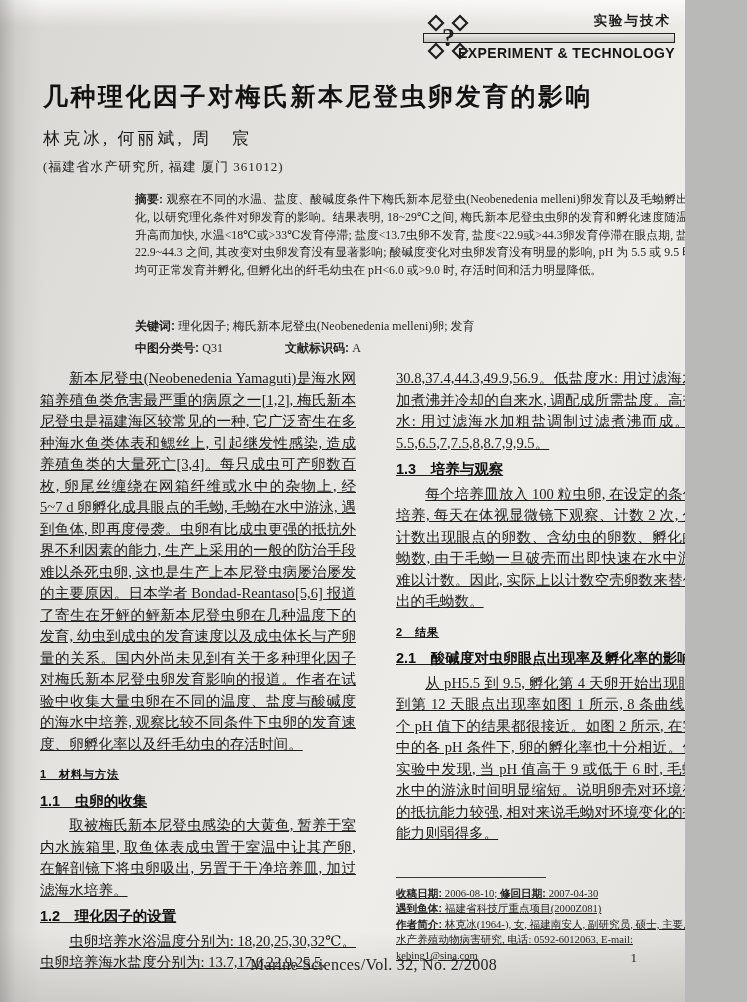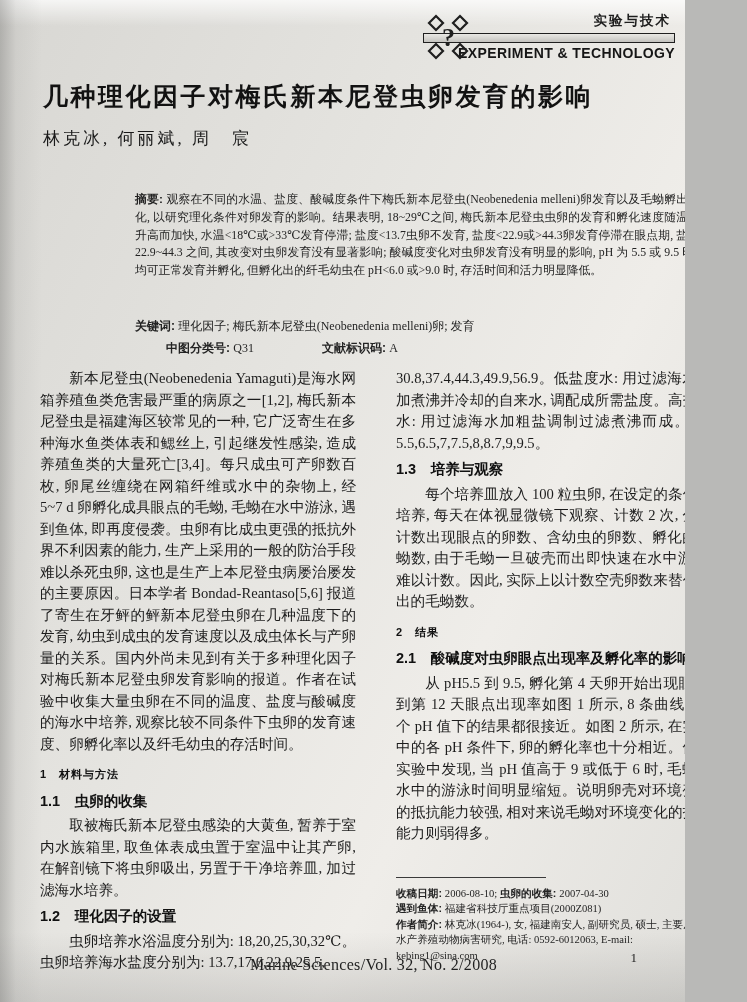--- a/index.html
+++ b/index.html
@@ -32,27 +32,27 @@
   .title{position:absolute;left:43px;top:80px;margin:0;font-size:25px;letter-spacing:2.5px;
          font-family:"Liberation Sans",sans-serif;font-weight:bold;color:#121212;}
   .authors{position:absolute;left:43px;top:127px;font-size:17px;letter-spacing:3px;color:#1a1a1a;text-align:center;}
   .affil{position:absolute;left:43px;top:158px;font-size:13px;letter-spacing:1px;color:#222;}
 
   
   .abstract{position:absolute;left:135px;top:191px;width:577px;margin:0;
             font-size:11.8px;line-height:17.8px;text-align:justify;color:#232323;}
   .lbl{font-weight:bold;font-family:"Liberation Sans",sans-serif;}
   .keywords{position:absolute;left:135px;top:318px;width:577px;font-size:12px;color:#232323;}
-  .meta{position:absolute;left:135px;top:340px;width:577px;display:flex;font-size:12px;color:#232323;text-align:center;}
+  .meta{position:absolute;left:135px;top:340px;width:577px;display:flex;font-size:12px;color:#232323;}
   .meta .m1{width:150px;}
   .meta .m2{width:150px;}
   .meta .m3{flex:1;}
 
   
-  .columns{position:absolute;left:40px;top:368px;width:672px;display:flex;gap:40px;}
+  .columns{position:absolute;left:40px;top:368px;width:672px;display:flex;gap:40px;text-decoration:underline;}
   .col{width:324px;font-size:14.6px;line-height:21.5px;text-align:justify;color:#1c1c1c;}
   .col p{margin:0;}
   .col p.indent{text-indent:2em;}
   .h-main{font-size:11px;font-weight:bold;font-family:"Liberation Sans",sans-serif;
           margin:9px 0 5px;letter-spacing:1px;color:#111;}
   .h-sub{font-size:14.5px;font-weight:bold;font-family:"Liberation Sans",sans-serif;
          margin:5px 0 3px;color:#111;}
 
   
   .footnote{margin-top:32px;font-size:10.6px;line-height:15.6px;text-align:left;color:#242424;}
@@ -80,20 +80,21 @@
           <path d="M38 31 L45 38 L38 45 L31 38 Z"></path>
         </g>
         <text x="20" y="33" font-size="26" font-weight="bold" fill="#1f1f1f" font-family="Liberation Serif, serif">?</text>
       </svg>
     </div>
     <div class="hdr-en">EXPERIMENT &amp; TECHNOLOGY</div>
   </div>
 
   <h1 class="title">几种理化因子对梅氏新本尼登虫卵发育的影响</h1>
   <div class="authors">林克冰, 何丽斌, 周　宸</div>
+  <div class="affil">(福建省水产研究所, 福建 厦门 361012)</div>
 
   <p class="abstract"><span class="lbl">摘要: </span><span>观察在不同的水温、盐度、酸碱度条件下梅氏新本尼登虫(Neobenedenia melleni)卵发育以及毛蚴孵出的变化, 以研究理化条件对卵发育的影响。结果表明, 18~29℃之间, 梅氏新本尼登虫虫卵的发育和孵化速度随温度的升高而加快, 水温&lt;18℃或&gt;33℃发育停滞; 盐度&lt;13.7虫卵不发育, 盐度&lt;22.9或&gt;44.3卵发育停滞在眼点期, 盐度居 22.9~44.3 之间, 其改变对虫卵发育没有显著影响; 酸碱度变化对虫卵发育没有明显的影响, pH 为 5.5 或 9.5 时, 卵均可正常发育并孵化, 但孵化出的纤毛幼虫在 pH&lt;6.0 或&gt;9.0 时, 存活时间和活力明显降低。</span></p>
 
   <div class="keywords"><span class="lbl">关键词: </span><span>理化因子; 梅氏新本尼登虫(Neobenedenia melleni)卵; 发育</span></div>
 
   <div class="meta">
     <span class="m1"><span class="lbl">中图分类号: </span><span>Q31</span></span>
     <span class="m2"><span class="lbl">文献标识码: </span><span>A</span></span>
   </div>
 
@@ -111,21 +112,21 @@
     <div class="col">
       <p>30.8,37.4,44.3,49.9,56.9。低盐度水: 用过滤海水添加煮沸并冷却的自来水, 调配成所需盐度。高盐度水: 用过滤海水加粗盐调制过滤煮沸而成。pH: 5.5,6.5,7,7.5,8,8.7,9,9.5。</p>
       <div class="h-sub">1.3　培养与观察</div>
       <p class="indent">每个培养皿放入 100 粒虫卵, 在设定的条件下培养, 每天在体视显微镜下观察、计数 2 次, 分别计数出现眼点的卵数、含幼虫的卵数、孵化的毛蚴数, 由于毛蚴一旦破壳而出即快速在水中游动, 难以计数。因此, 实际上以计数空壳卵数来替代孵出的毛蚴数。</p>
       <div class="h-main">2　结果</div>
       <div class="h-sub">2.1　酸碱度对虫卵眼点出现率及孵化率的影响</div>
       <p class="indent">从 pH5.5 到 9.5, 孵化第 4 天卵开始出现眼点, 到第 12 天眼点出现率如图 1 所示, 8 条曲线即 8 个 pH 值下的结果都很接近。如图 2 所示, 在实验中的各 pH 条件下, 卵的孵化率也十分相近。但是实验中发现, 当 pH 值高于 9 或低于 6 时, 毛蚴在水中的游泳时间明显缩短。说明卵壳对环境变化的抵抗能力较强, 相对来说毛蚴对环境变化的抵抗能力则弱得多。</p>
 
       <div class="footnote">
         <div class="fn-rule"></div>
-        <div><span class="fn-lbl">收稿日期: </span><span>2006-08-10; </span><span class="fn-lbl">虫卵的收集: </span><span>2007-04-30</span></div>
+        <div><span class="fn-lbl">收稿日期: </span><span>2006-08-10; </span><span class="fn-lbl">修回日期: </span><span>2007-04-30</span></div>
         <div><span class="fn-lbl">遇到鱼体: </span><span>福建省科技厅重点项目(2000Z081)</span></div>
         <div><span class="fn-lbl">作者简介: </span><span>林克冰(1964-), 女, 福建南安人, 副研究员, 硕士, 主要从事水产养殖动物病害研究, 电话: 0592-6012063, E-mail: kebing1@sina.com</span></div>
       </div>
     </div>
 
   </div>
 
   <div class="footer-journal">Marine Sciences/Vol. 32, No. 2/2008</div>
   <div class="footer-page">1</div>
 

